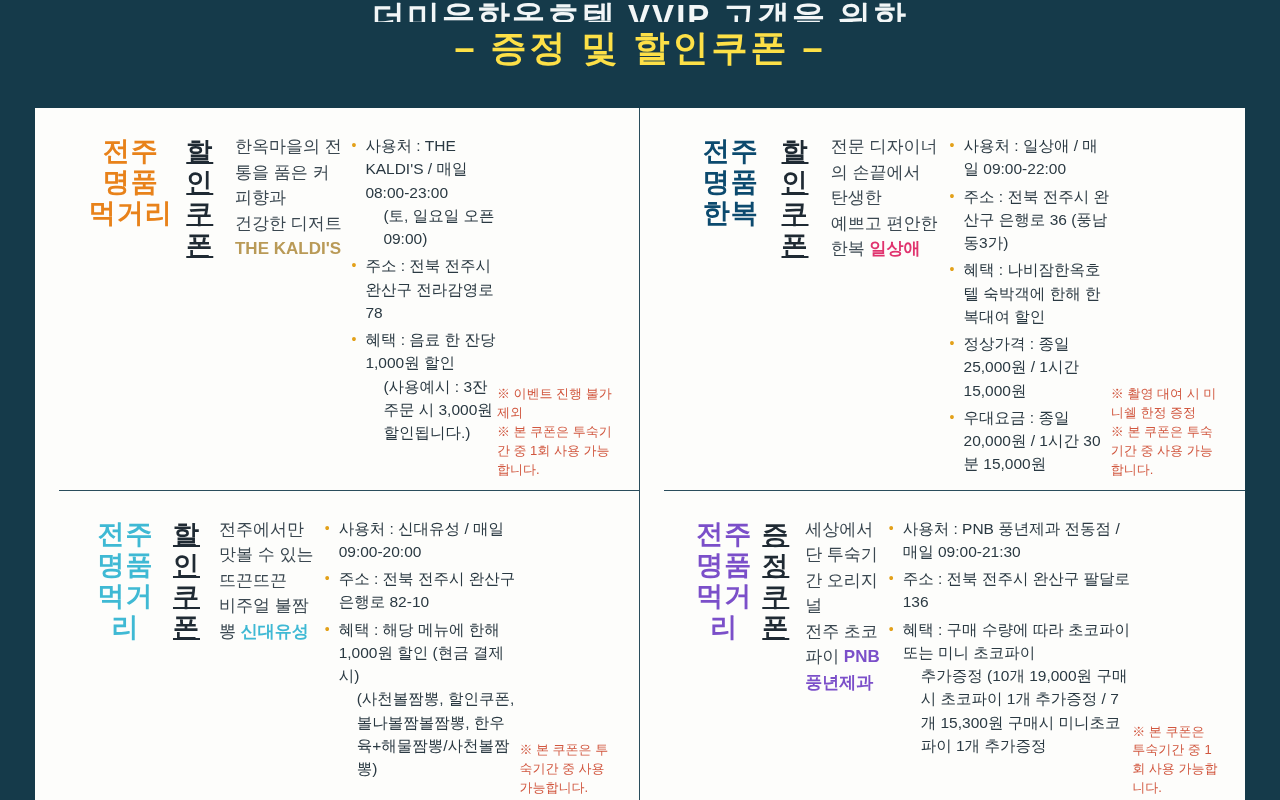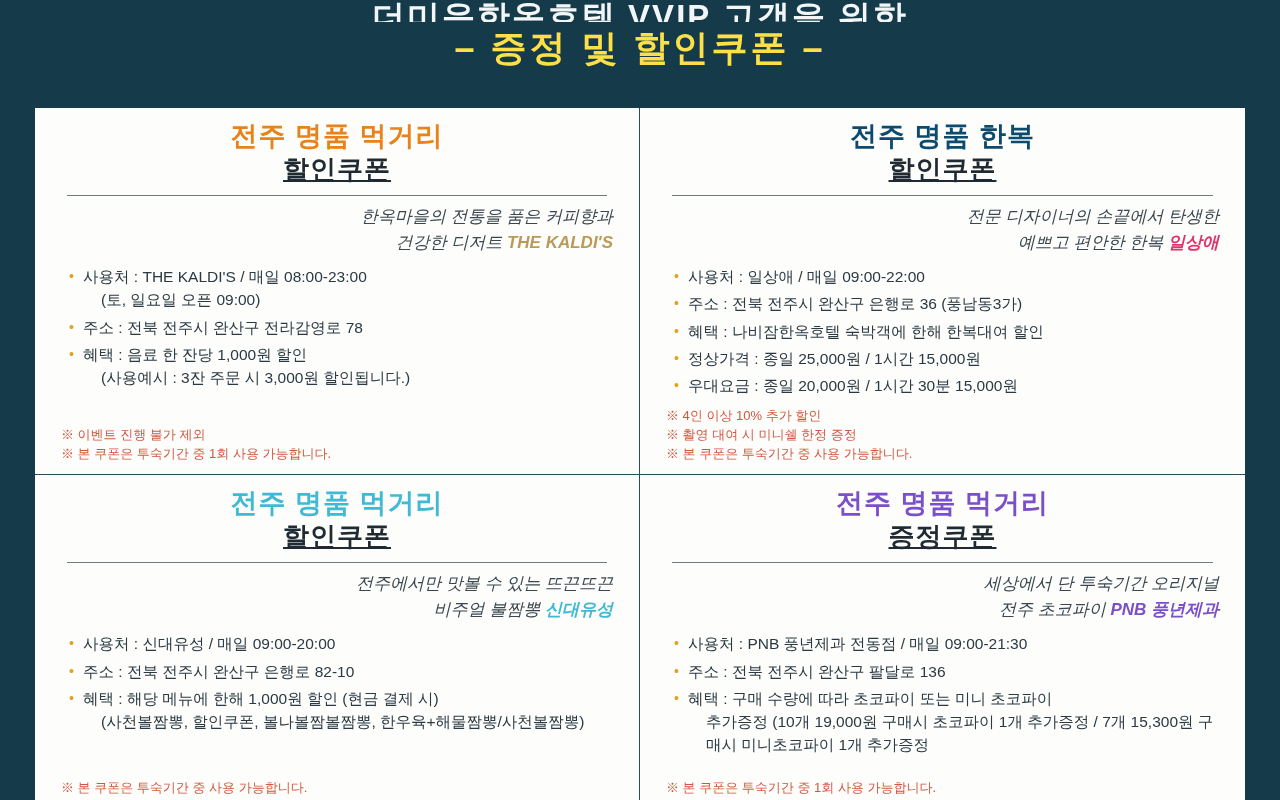--- a/index.html
+++ b/index.html
@@ -50,23 +50,24 @@
     top: 108px;
     width: 1210px;
     height: 700px;
     background: #fdfdfb;
     display: grid;
     grid-template-columns: 1fr 1fr;
     grid-template-rows: 1fr 1fr;
   }
   .cell {
     position: relative;
-    padding: 11px 26px 10px 26px;
+    padding: 26px 26px 10px 26px;
     display: flex;
-    flex-direction: column;
+    flex-direction: row;
+    margin-left: 24px;
   }
   .cell.border-r { border-right: 1px solid #2a4d5c; }
   .cell.border-b { border-bottom: 1px solid #2a4d5c; }
 
   .c-title {
     text-align: center;
     font-size: 27px;
     font-weight: bold;
     line-height: 1.15;
     margin: 2px 0 0 0;
@@ -80,26 +81,25 @@
     line-height: 1.2;
     margin: 2px 0 8px 0;
     letter-spacing: 1px;
     text-decoration: underline;
   }
   .rule {
     border-top: 1px solid #6b7a84;
     margin: 2px 6px 8px 6px;
   }
   .c-desc {
-    text-align: right;
+    text-align: left;
     font-size: 17px;
     color: #3a4750;
     line-height: 1.5;
     margin-bottom: 10px;
-    font-style: italic;
   }
   .c-desc .brand { font-weight: bold; }
   .bullets {
     list-style: none;
     margin: 0;
     padding: 0 0 0 6px;
     flex: 1 1 auto;
   }
   .bullets li {
     font-size: 15.5px;
@@ -179,21 +179,20 @@
         <span>예쁘고 편안한 한복 </span><span class="brand brand-ilsang">일상애</span>
       </div>
       <ul class="bullets">
         <li><span class="dot">•</span><span>사용처 : 일상애 / 매일 09:00-22:00</span></li>
         <li><span class="dot">•</span><span>주소 : 전북 전주시 완산구 은행로 36 (풍남동3가)</span></li>
         <li><span class="dot">•</span><span>혜택 : 나비잠한옥호텔 숙박객에 한해 한복대여 할인</span></li>
         <li><span class="dot">•</span><span>정상가격 : 종일 25,000원 / 1시간 15,000원</span></li>
         <li><span class="dot">•</span><span>우대요금 : 종일 20,000원 / 1시간 30분 15,000원</span></li>
       </ul>
       <div class="notes">
-        <div>※ 4인 이상 10% 추가 할인</div>
         <div>※ 촬영 대여 시 미니쉘 한정 증정</div>
         <div>※ 본 쿠폰은 투숙기간 중 사용 가능합니다.</div>
       </div>
     </div>
 
     <div class="cell border-r">
       <div class="c-title accent-food2">전주 명품 먹거리</div>
       <div class="c-subtitle">할인쿠폰</div>
       <div class="rule"></div>
       <div class="c-desc">

